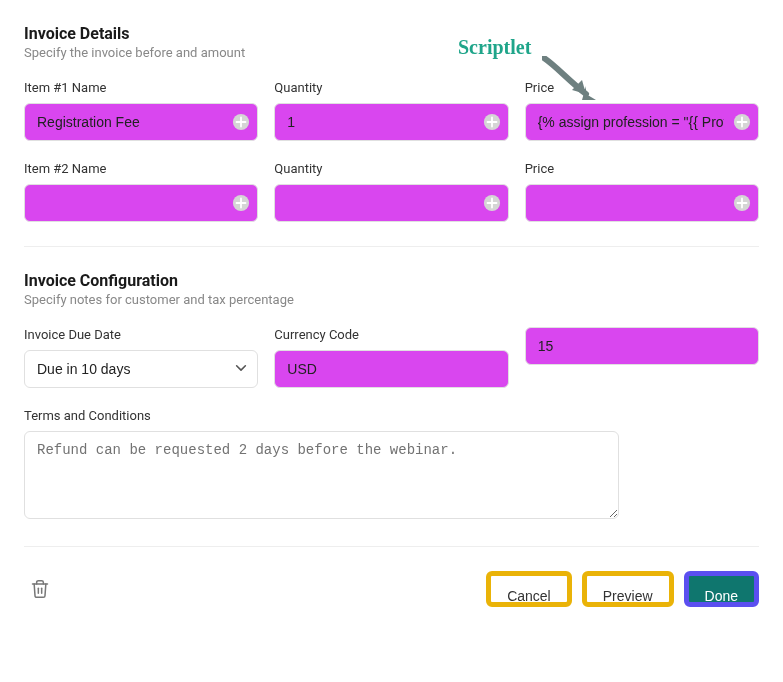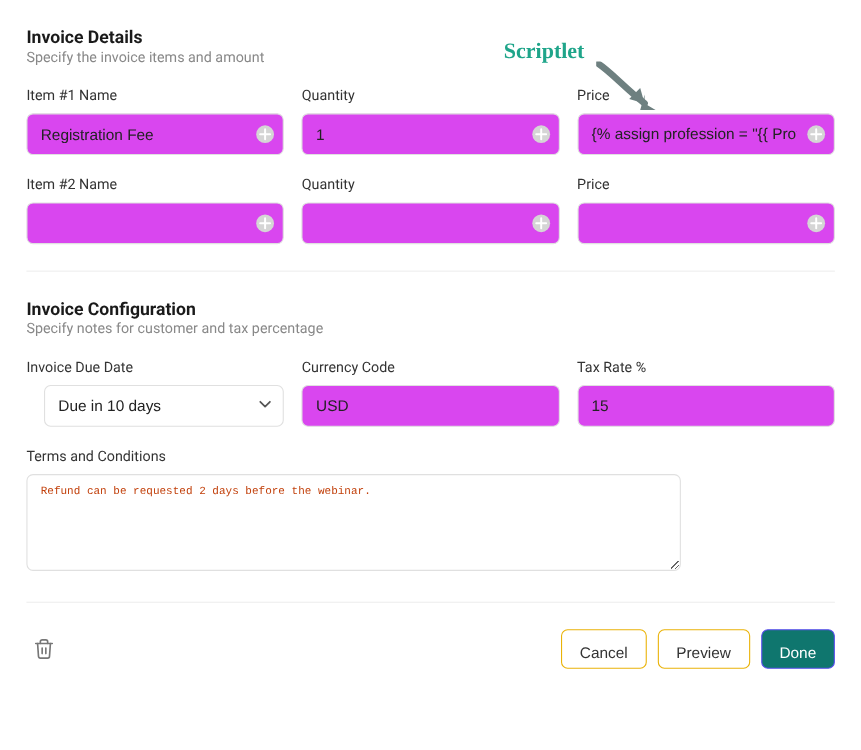--- a/index.html
+++ b/index.html
@@ -69,21 +69,20 @@
       align-items: center;
       justify-content: center;
       pointer-events: none;
     }
     .plus-icon svg {
       width: 18px;
       height: 18px;
     }
     .select-wrap {
       position: relative;
-      margin-left: 16px;
     }
     .select-wrap select {
       width: 100%;
       height: 38px;
       border: 1px solid #e0e0e0;
       border-radius: 6px;
       padding: 0 34px 0 12px;
       font-size: 14px;
       color: #222;
       background: #fff;
@@ -97,23 +96,23 @@
       top: 50%;
       transform: translateY(-50%);
       pointer-events: none;
     }
     textarea {
       width: 81%;
       min-height: 88px;
       border: 1px solid #e0e0e0;
       border-radius: 6px;
       padding: 10px 12px;
-      font-size: 10px;
+      font-size: 14px;
       font-family: "Courier New", monospace;
-      color: #c2410c;
+      color: #737373;
       outline: none;
       resize: vertical;
     }
     .divider {
       border: none;
       border-top: 1px solid #eee;
       margin: 24px 0;
     }
     .footer {
       display: flex;
@@ -124,21 +123,21 @@
     .btns {
       display: flex;
       gap: 10px;
     }
     .btn {
       height: 36px;
       padding: 12px 16px;
       border-radius: 6px;
       font-size: 14px;
       cursor: pointer;
-      border: 1px solid #eab308;
+      border: 5px solid #eab308;
       background: #fff;
       color: #333;
     }
     .btn-primary {
       background: #0f766e;
       border-color: #5b4ff0;
       color: #fff;
     }
     .trash-btn {
       width: 32px;
@@ -164,21 +163,21 @@
     }
     .details-header {
       position: relative;
     }
   </style>
 </head>
 <body>
 
 <div class="details-header">
   <div class="section-title">Invoice Details</div>
-  <div class="section-subtitle">Specify the invoice items and amount</div>
+  <div class="section-subtitle">Specify the invoice before and amount</div>
 
   <div class="annotation-wrap">
     <span class="annotation-text">Scriptlet</span>
     <svg width="70" height="50" style="position:absolute; left:84px; top:20px;">
       <path d="M 2 2 C 14 10 26 24 44 38" stroke="#6e8080" stroke-width="6" fill="none" stroke-linecap="round"></path>
       <path d="M 44 38 L 30 34 L 40 24 Z" fill="#6e8080"></path>
       <path d="M 44 38 L 54 44 L 40 44 L 44 30 Z" fill="#6e8080"></path>
     </svg>
   </div>
 </div>
@@ -280,21 +279,20 @@
       </span>
     </div>
   </div>
   <div class="col">
     <div class="field-label">Currency Code</div>
     <div class="text-input">
       <input type="text" style="padding-right: 12px;" value="USD">
     </div>
   </div>
   <div class="col">
-    <div class="field-label">Tax Rate %</div>
     <div class="text-input">
       <input type="text" style="padding-right: 12px;" value="15">
     </div>
   </div>
 </div>
 
 <div style="margin-bottom:20px;">
   <div class="field-label">Terms and Conditions</div>
   <textarea style="">Refund can be requested 2 days before the webinar.</textarea>
 </div>

